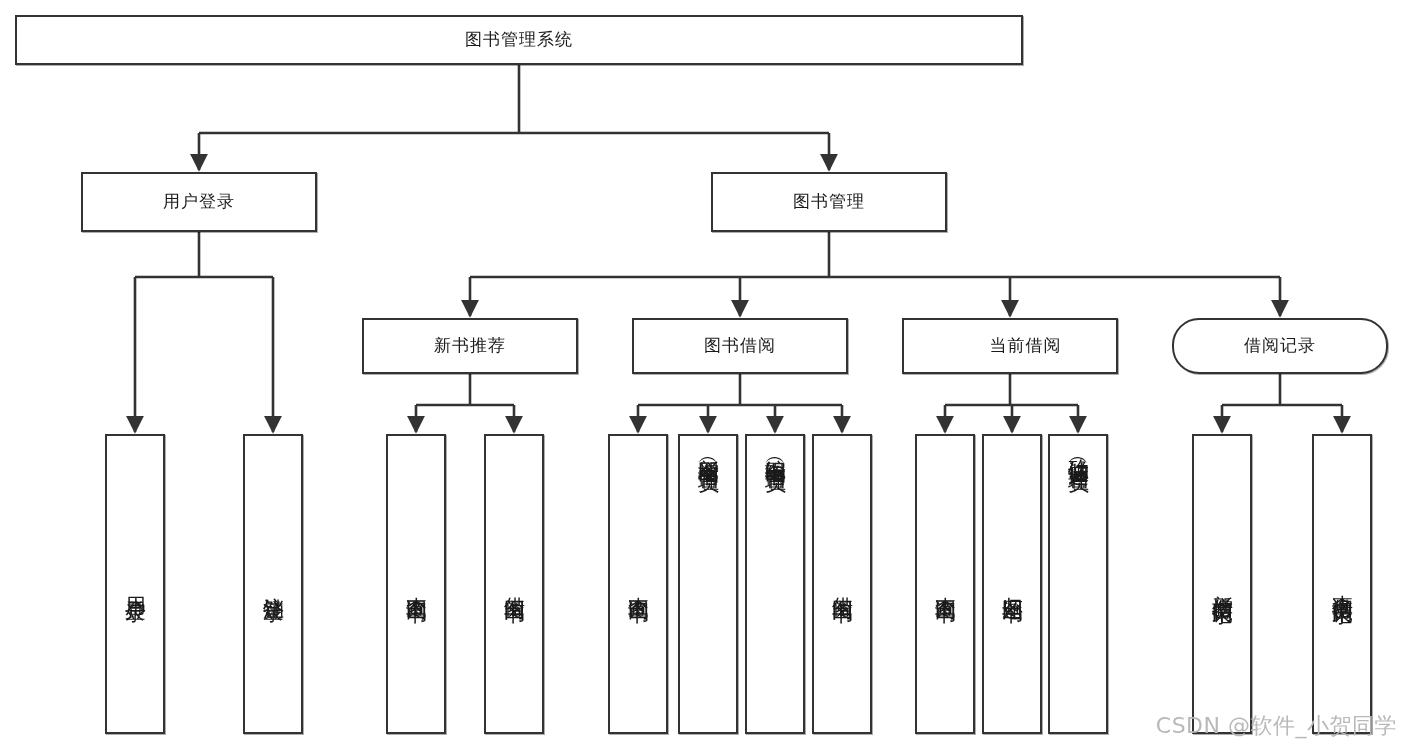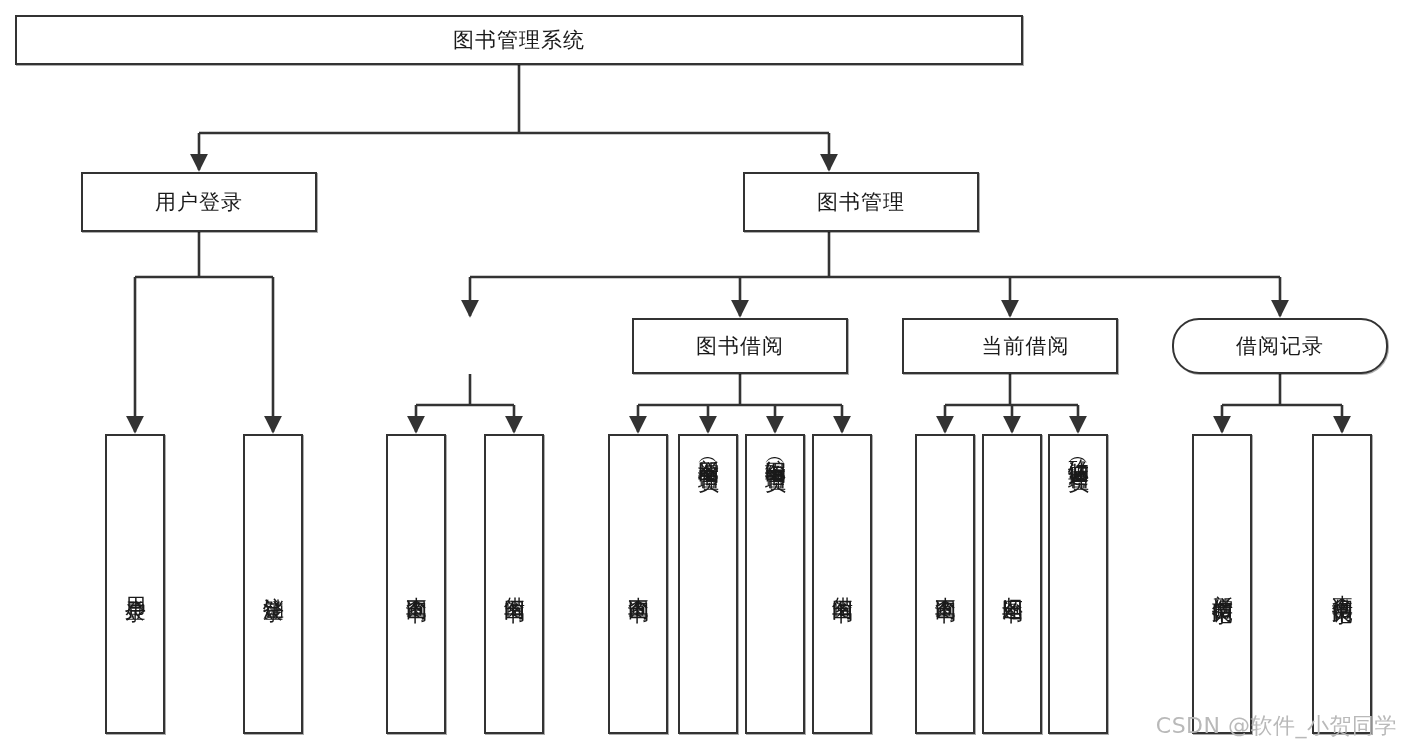--- a/index.html
+++ b/index.html
@@ -25,21 +25,21 @@
     position: absolute;
     background: #ffffff;
     border: 2px solid #333333;
     box-sizing: border-box;
     box-shadow: 1px 1px 0 rgba(0,0,0,0.32);
     display: flex;
     align-items: center;
     justify-content: center;
   }
   .node-label-h {
-    font-size: 21px;
+    font-size: 17px;
     color: #1a1a1a;
     letter-spacing: 1px;
     line-height: 1.15;
     white-space: nowrap;
     font-family: "DejaVu Sans", "Liberation Sans", sans-serif;
   }
   .node-label-v {
     font-size: 21px;
     color: #1a1a1a;
     line-height: 1.18;
@@ -134,24 +134,27 @@
     </g>
   </svg>
 
   <div class="node-box" style="left:15px; top:15px; width:1008px; height:50px;">
     <span class="node-label-h">图书管理系统</span>
   </div>
 
   <div class="node-box" style="left:81px; top:172px; width:236px; height:60px;">
     <span class="node-label-h">用户登录</span>
   </div>
-  <div class="node-box" style="left:711px; top:172px; width:236px; height:60px;margin-left:32px;">
+  <div class="node-box" style="left:711px; top:172px; width:236px; height:60px;">
     <span class="node-label-h">图书管理</span>
   </div>
 
+  <div class="node-box" style="left:362px; top:318px; width:216px; height:56px;">
+    <span class="node-label-h">新书推荐</span>
+  </div>
   <div class="node-box" style="left:632px; top:318px; width:216px; height:56px;">
     <span class="node-label-h">图书借阅</span>
   </div>
   <div class="node-box" style="left:902px; top:318px; width:216px; height:56px;padding-left:31px;">
     <span class="node-label-h">当前借阅</span>
   </div>
   <div class="node-box" style="left:1172px; top:318px; width:216px; height:56px;border-radius:27px;">
     <span class="node-label-h">借阅记录</span>
   </div>
 

